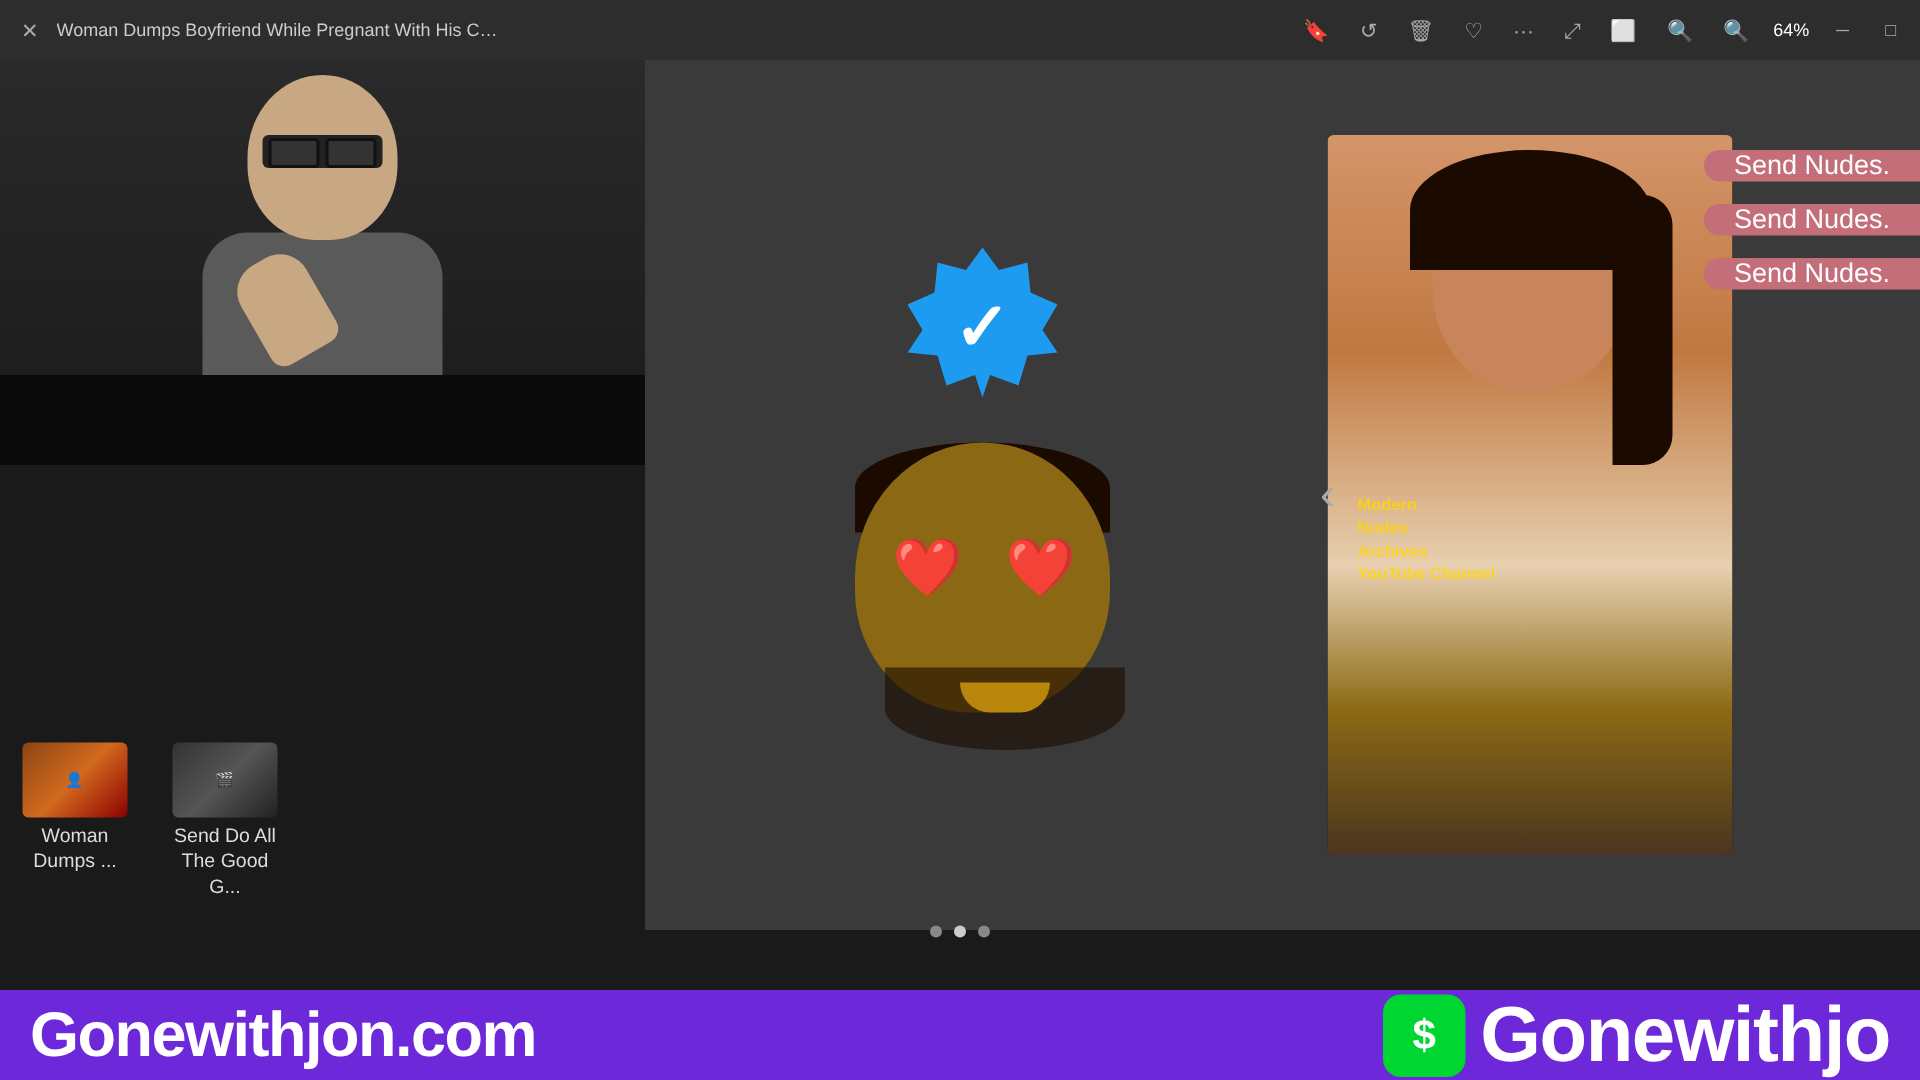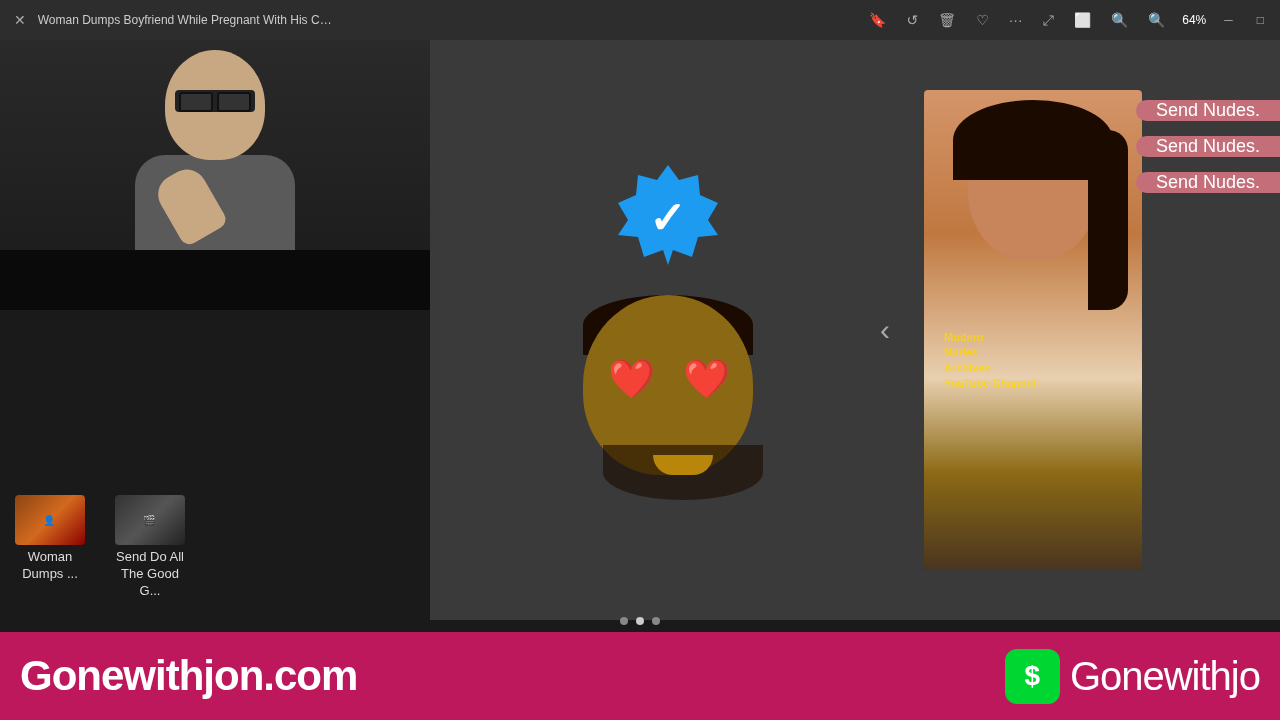--- a/index.html
+++ b/index.html
@@ -317,21 +317,21 @@
       left: 20px;
       width: 160px;
       height: 55px;
       background: #1a0a00;
       border-radius: 0 0 50% 50%;
       opacity: 0.6;
     }
 
     
     #slide-right {
-      width: 218px;
+      width: 270px;
       height: 480px;
       background: #222;
       border-radius: 4px;
       overflow: hidden;
       position: relative;
     }
     .woman-photo {
       width: 100%;
       height: 100%;
       background: linear-gradient(180deg, #d4956a 0%, #c07840 30%, #e8d0b0 60%, #8B6914 80%, #4a3520 100%);
@@ -395,22 +395,22 @@
       border-radius: 20px 0 0 20px;
       white-space: nowrap;
     }
 
     
     #bottom-bar {
       position: absolute;
       bottom: 0;
       left: 0;
       right: 0;
-      height: 88px;
-      background: #be185d;
+      height: 60px;
+      background: #6d28d9;
       display: flex;
       align-items: center;
       justify-content: space-between;
       padding: 0 20px;
     }
     #bottom-left-text {
       font-size: 42px;
       font-weight: 900;
       color: white;
       letter-spacing: -1px;
@@ -426,22 +426,22 @@
       background: #00d632;
       border-radius: 12px;
       display: flex;
       align-items: center;
       justify-content: center;
       font-size: 28px;
       font-weight: bold;
       color: white;
     }
     #bottom-right-text {
-      font-size: 40px;
-      font-weight: 400;
+      font-size: 52px;
+      font-weight: 700;
       color: white;
       letter-spacing: -1px;
     }
 
     
     #nav-dots {
       position: absolute;
       bottom: 95px;
       left: 50%;
       transform: translateX(-50%);

